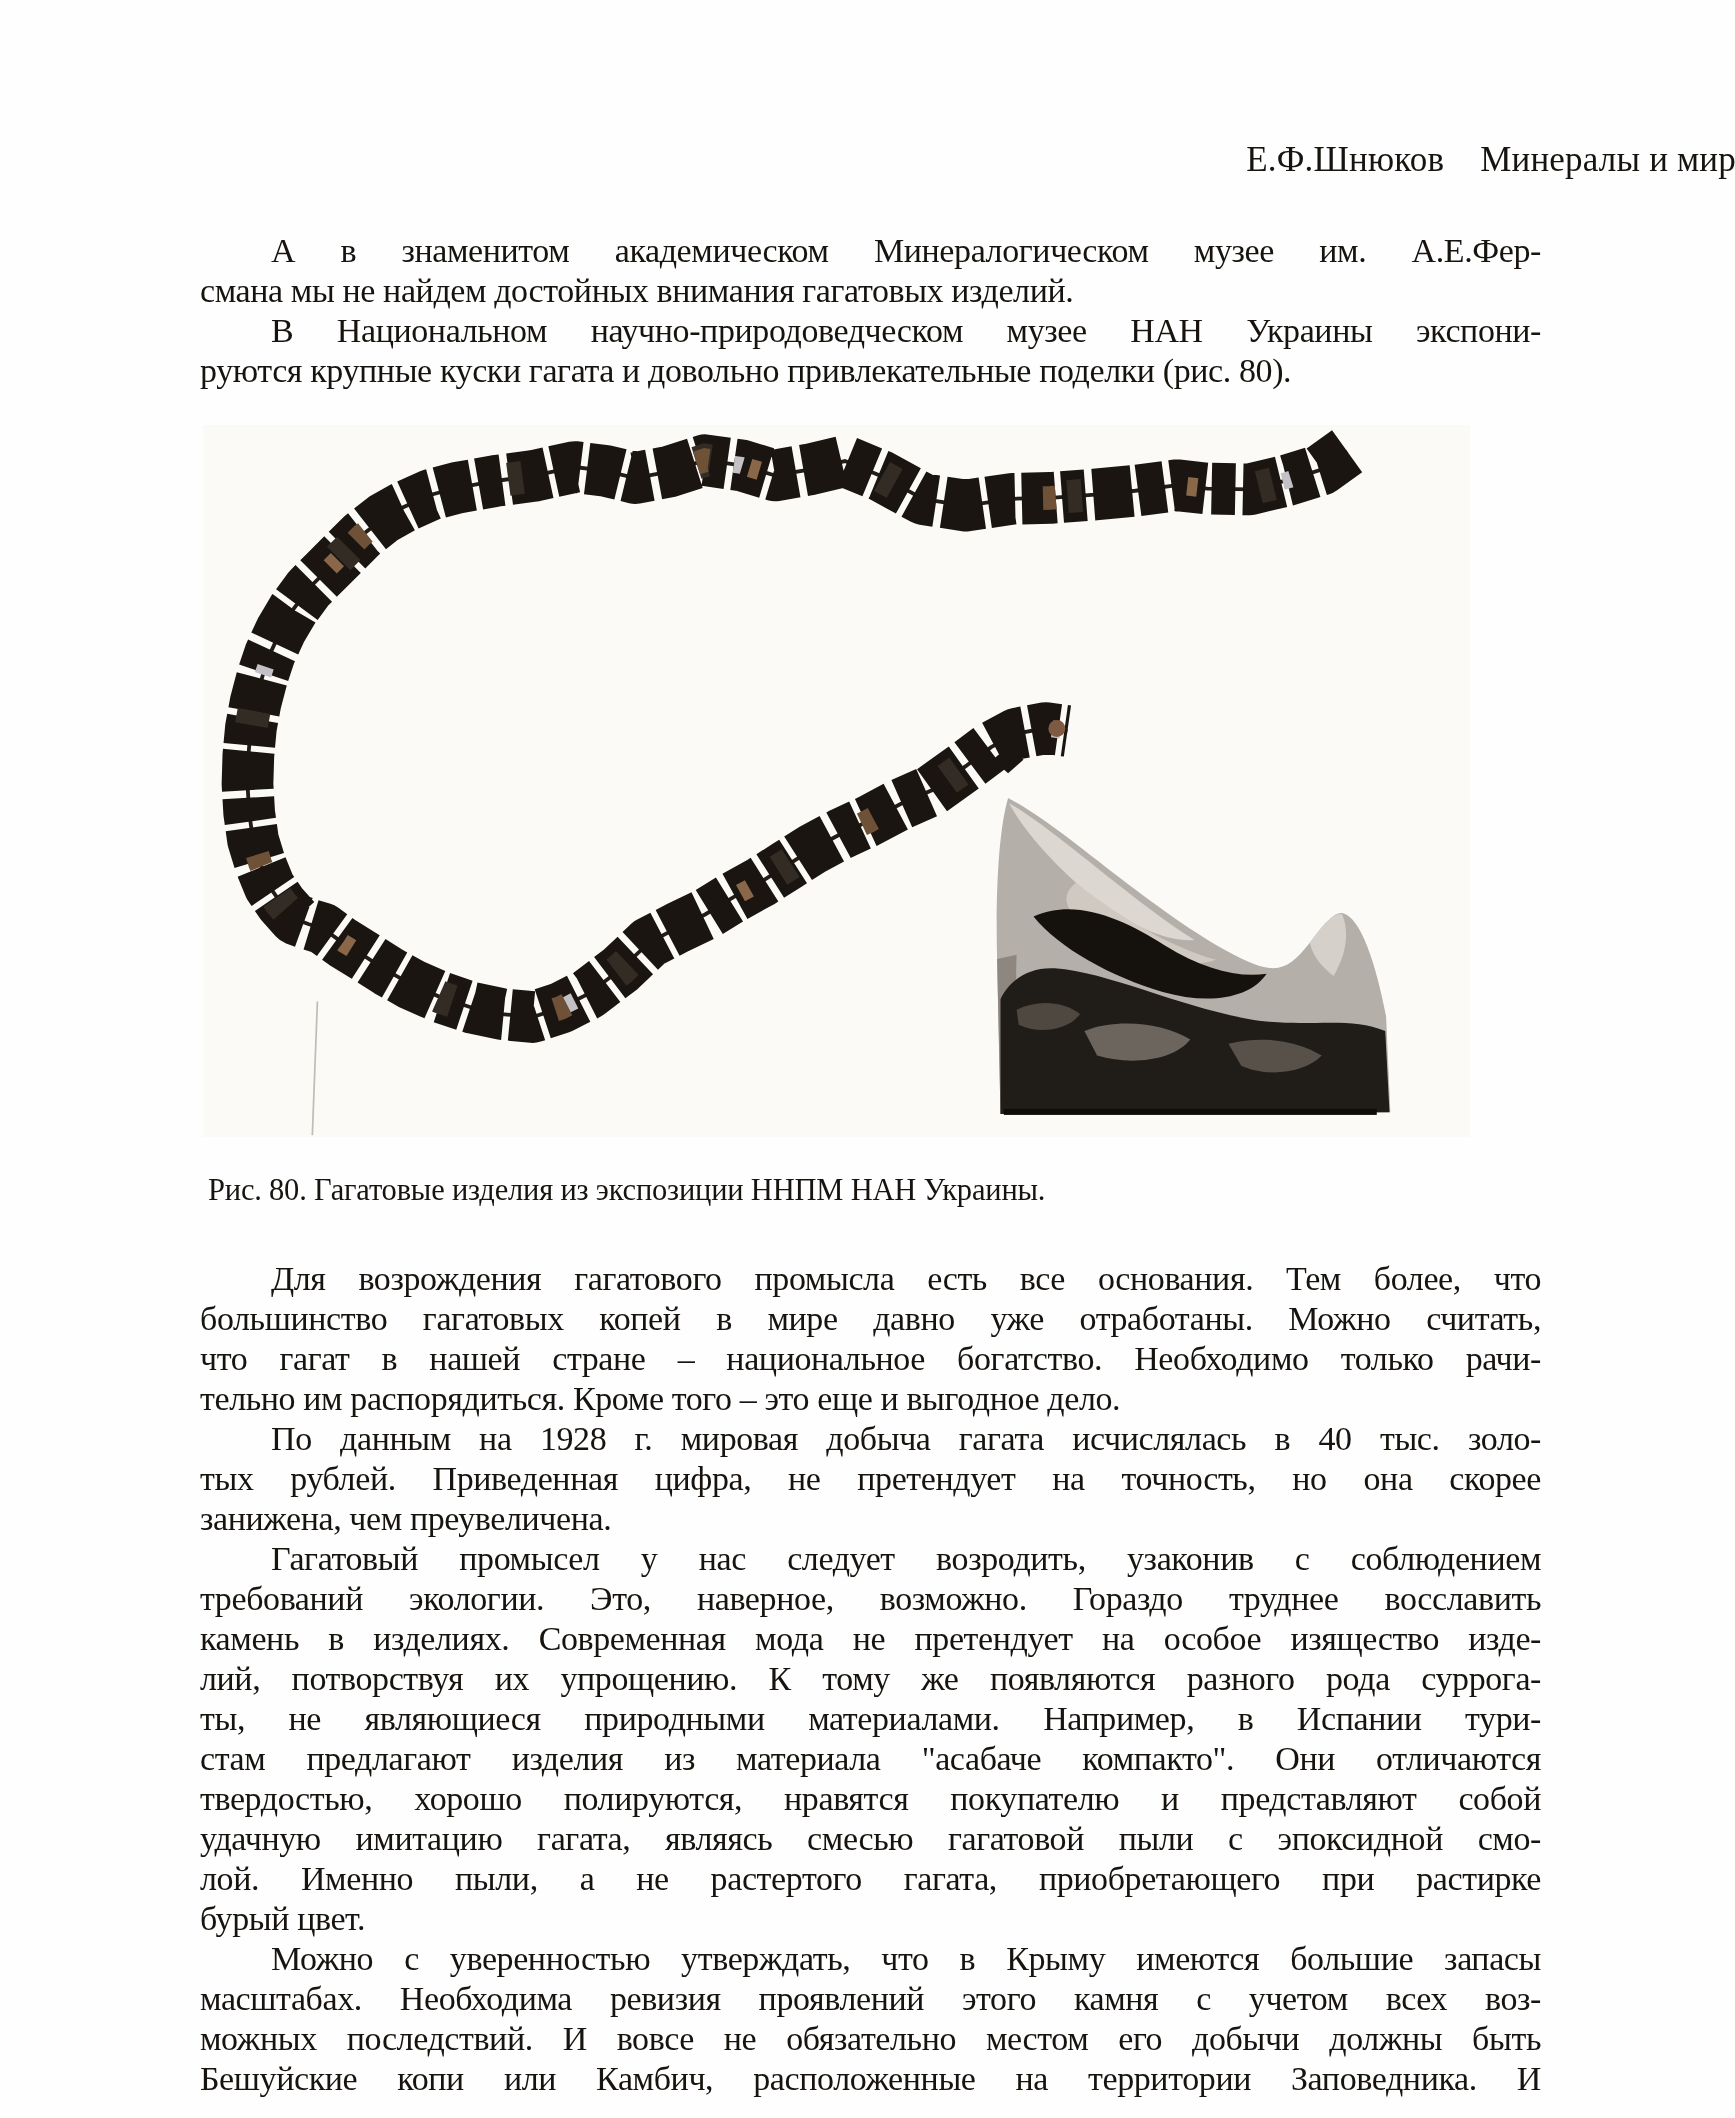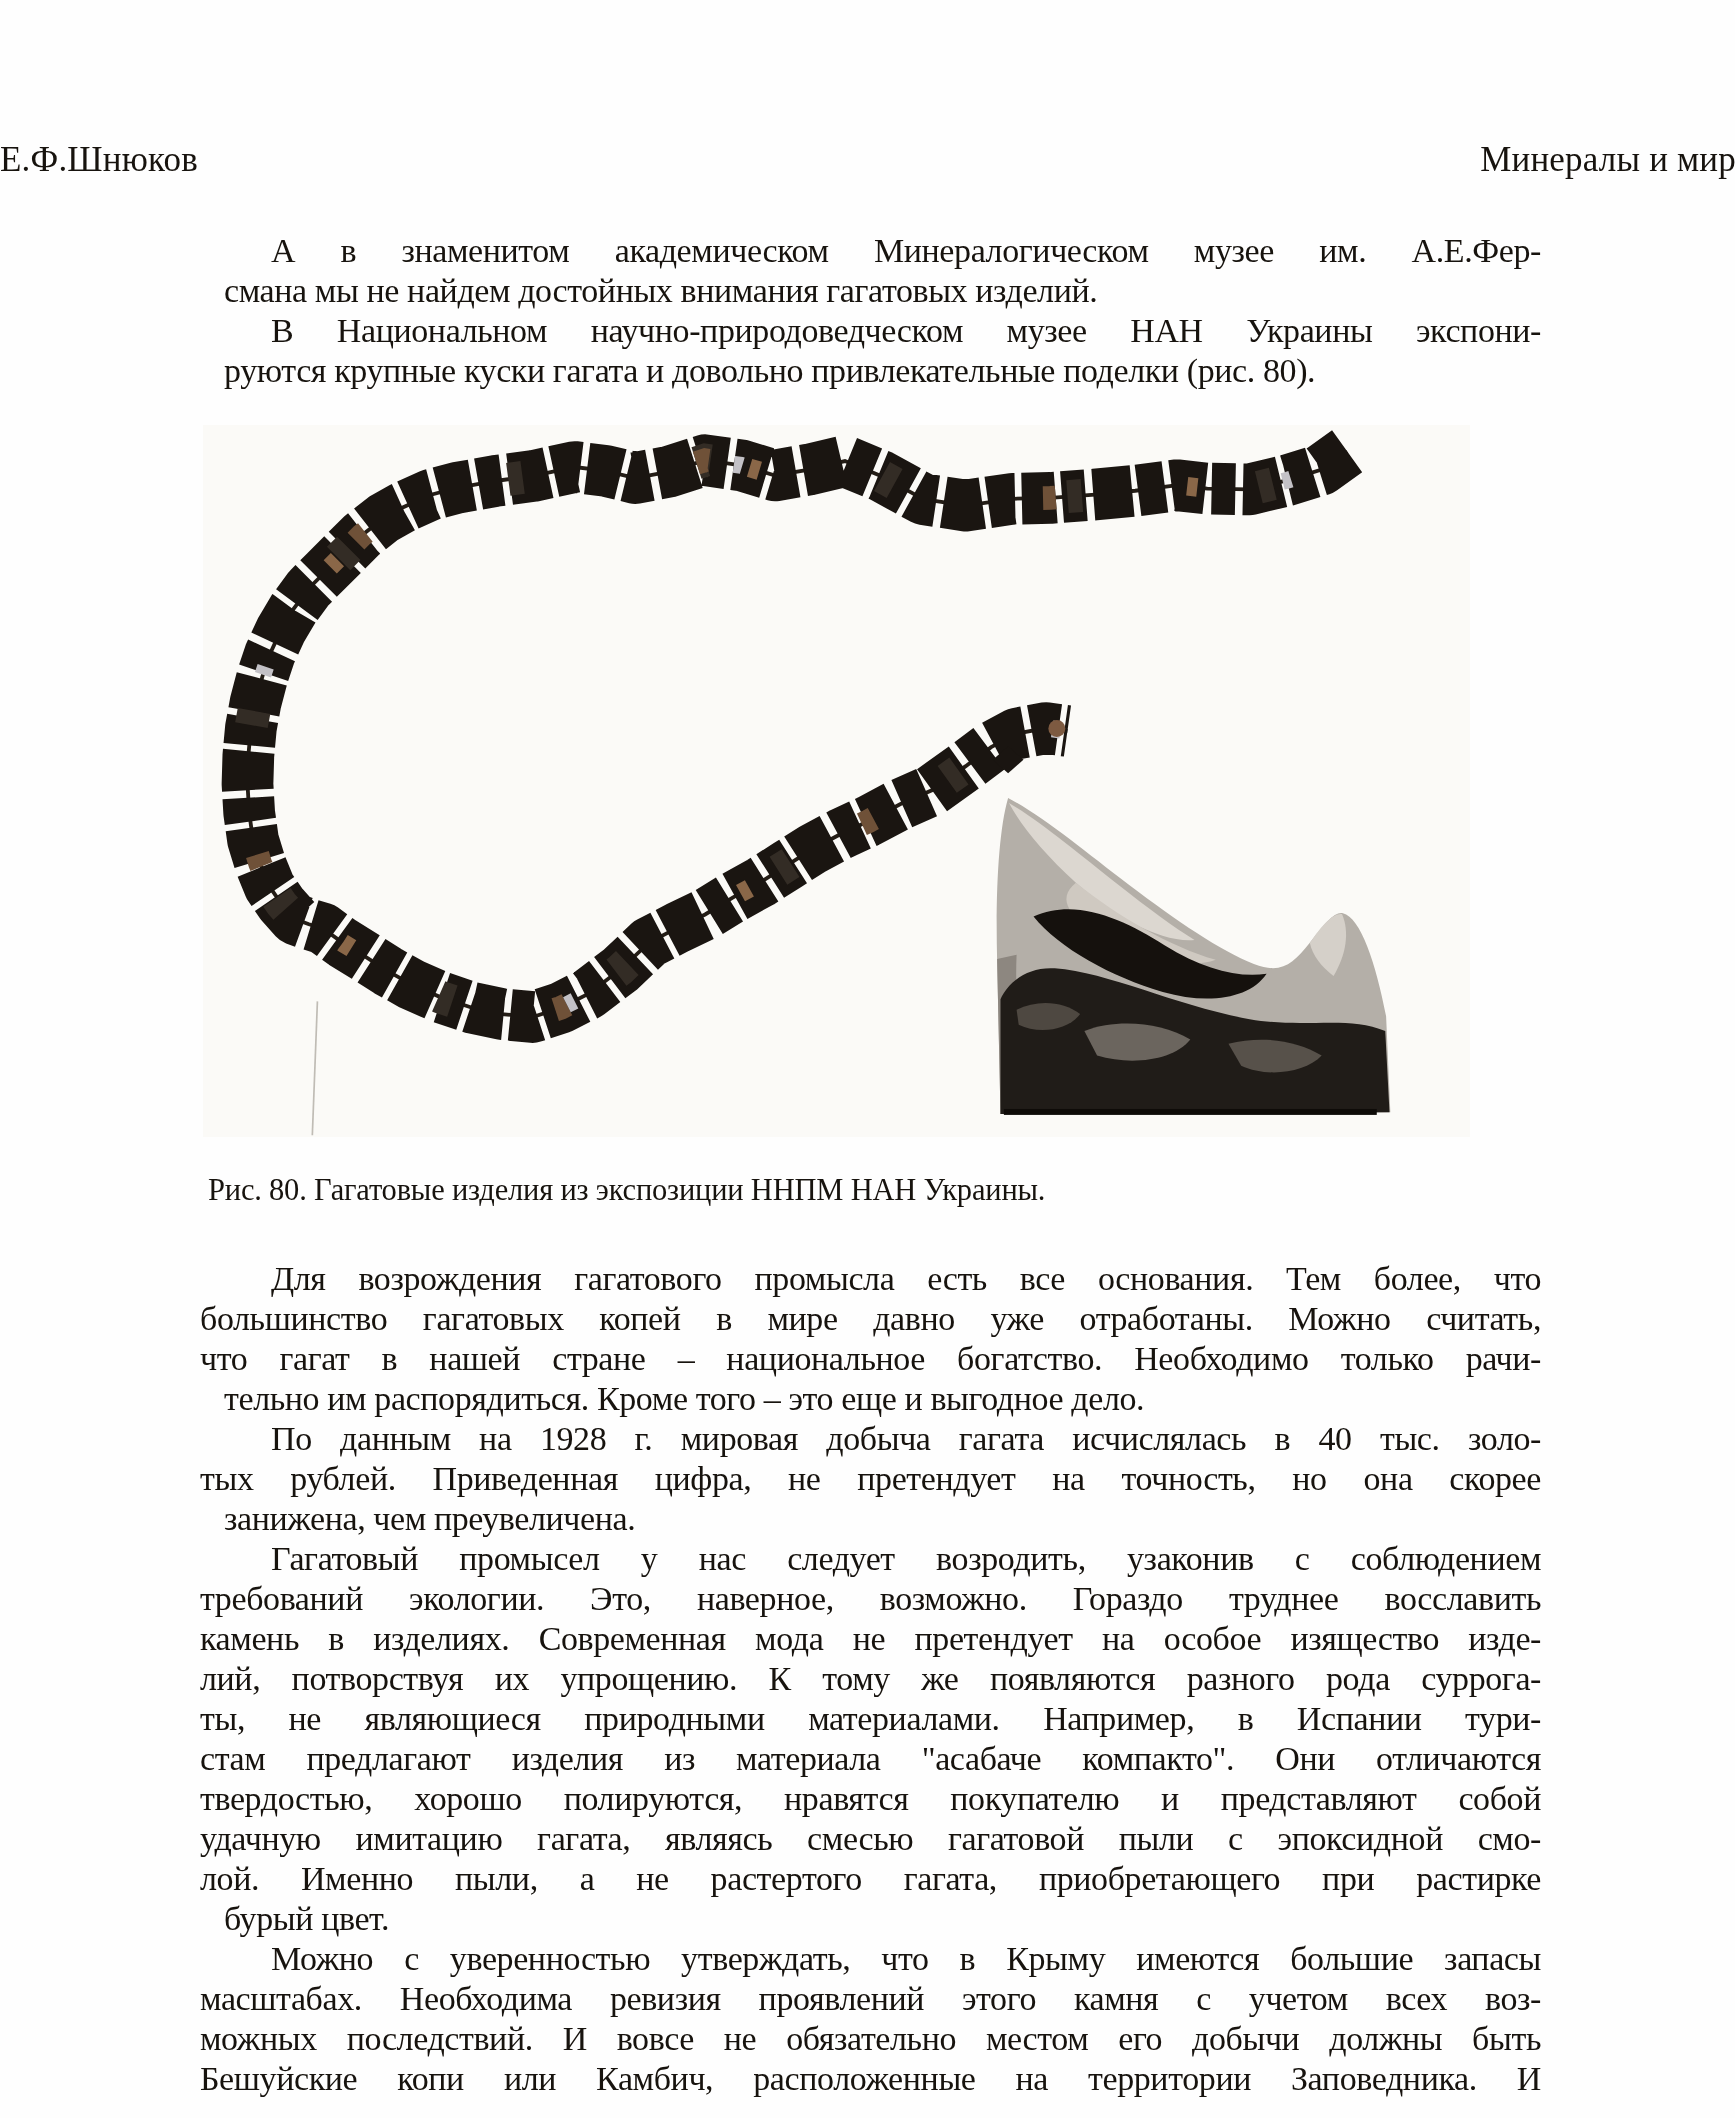--- a/index.html
+++ b/index.html
@@ -7,38 +7,38 @@
     width:1736px;height:2459px;
     background:#ffffff;
     font-family:"Liberation Serif", serif;
     color:#17130e;
     position:relative;
   }
   .page{position:absolute;inset:0;background:#fefefe;overflow:hidden;}
 
   .running-head{
     position:absolute;top:142px;left:0;width:100%;
-    display:flex;justify-content:space-between;gap:36px;
+    display:flex;justify-content:flex-end;gap:36px;
     font-size:35px;line-height:36px;letter-spacing:0.2px;
   }
 
   .textblock{
     position:absolute;left:200px;width:1341px;
     font-size:34px;line-height:40px;letter-spacing:-0.4px;
   }
   #top-text{top:231px;}
   #body-text{top:1259px;}
 
   .line{
     text-align:justify;
     text-align-last:justify;
     white-space:nowrap;
   }
   .line.indent{padding-left:71px;}
-  .line.last{text-align-last:left;margin-left:24px;}
+  .line.last{text-align-last:left;}
 
   .figure{
     position:absolute;left:203px;top:425px;width:1267px;height:712px;
   }
   .figure svg{display:block;width:100%;height:100%;}
 
   .caption{
     position:absolute;left:208px;top:1170px;
     font-size:30.5px;line-height:40px;letter-spacing:-0.2px;
   }

